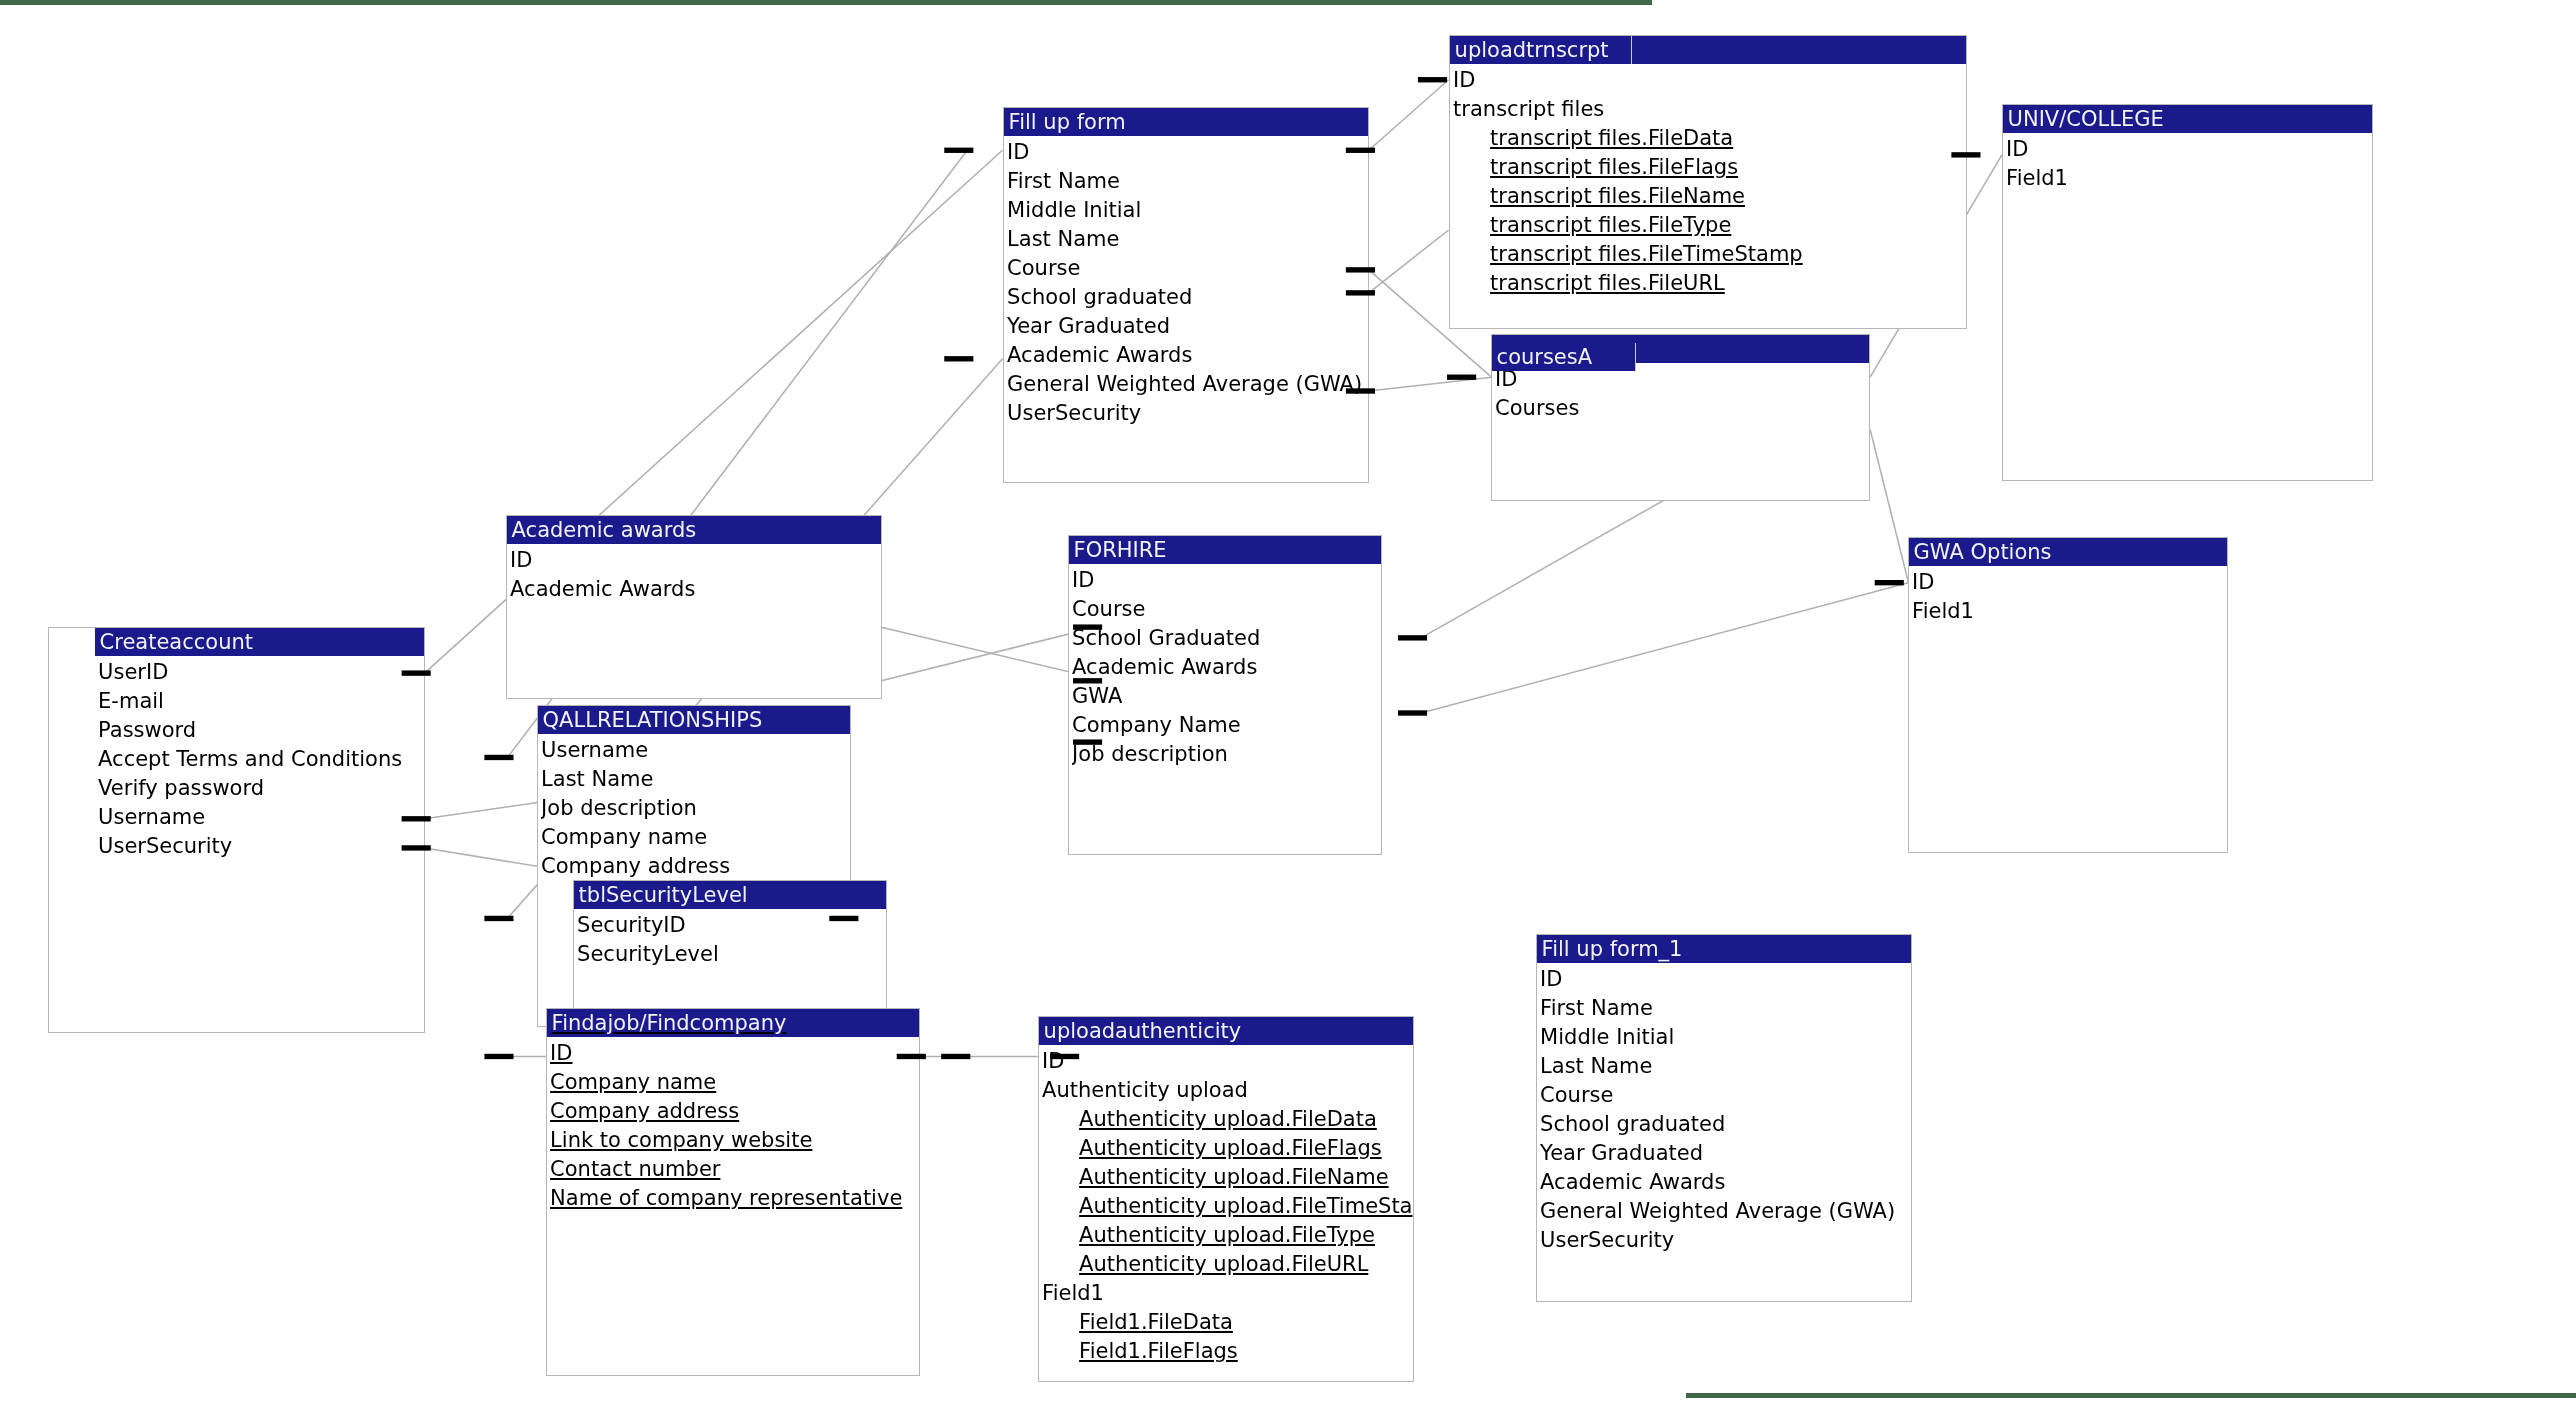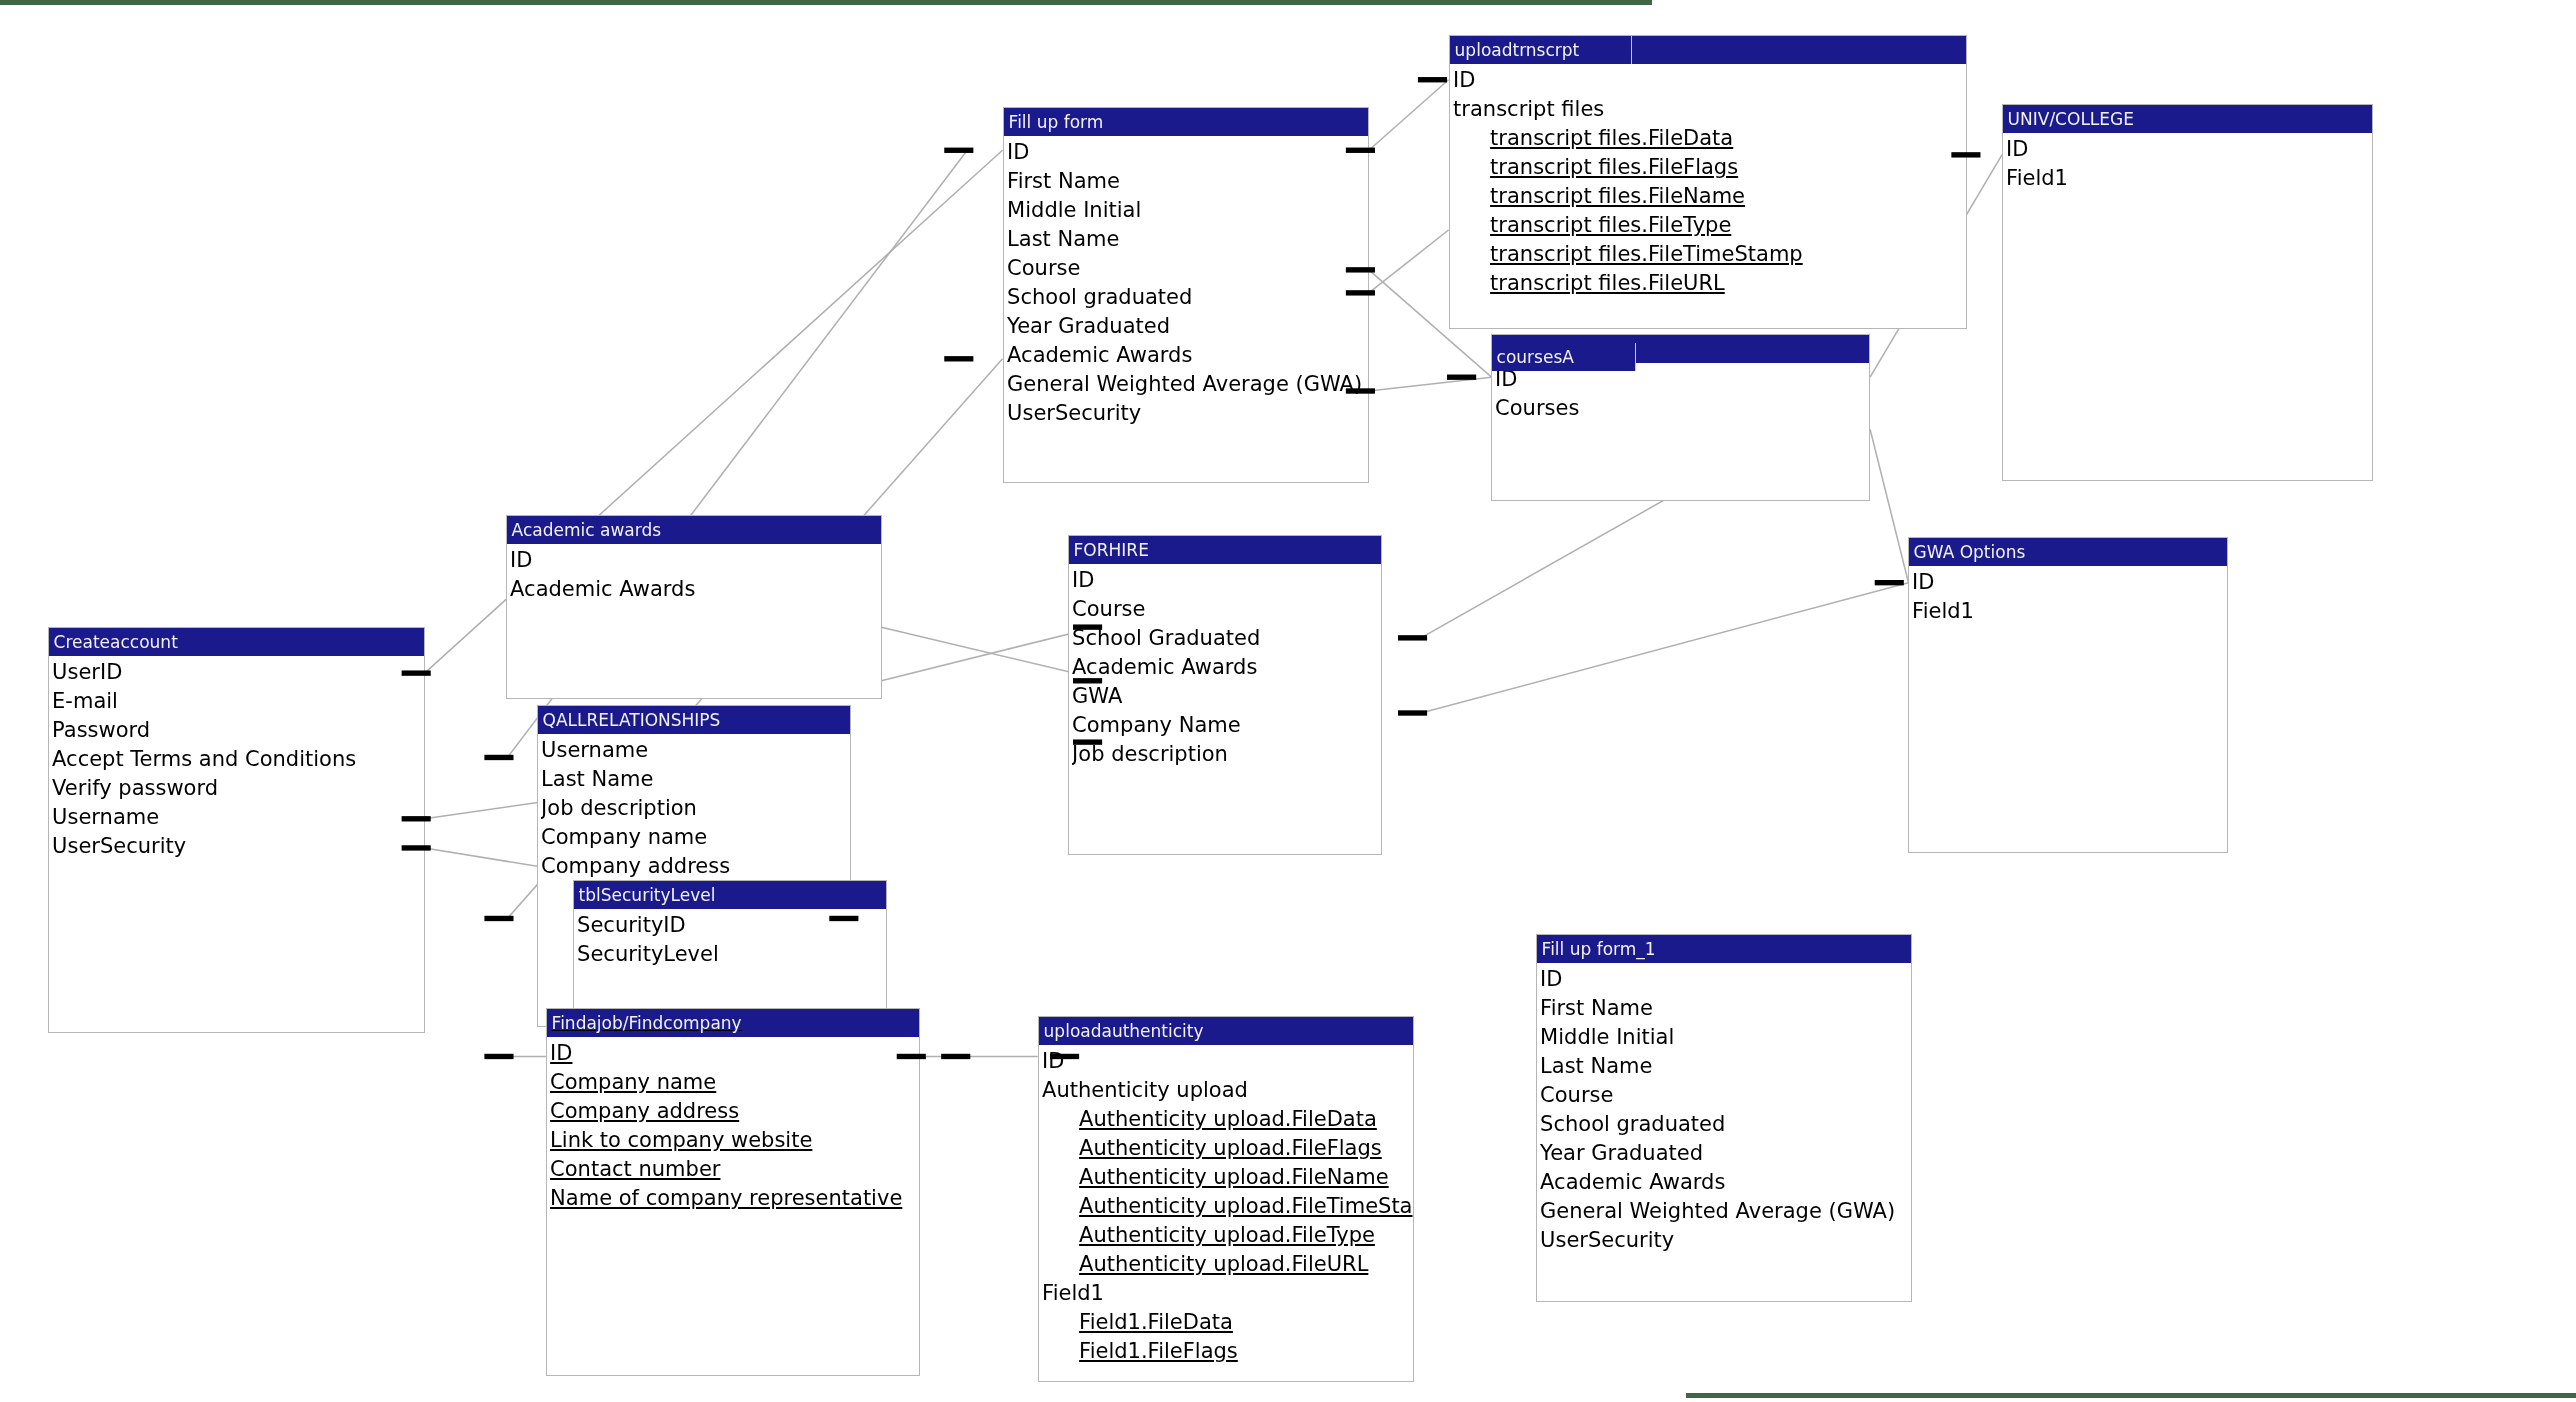--- a/index.html
+++ b/index.html
@@ -40,21 +40,21 @@
   .tbl-hdr {
     position: relative;
     height: 28px;
     background: #1a1a8c;
     display: flex;
     align-items: center;
     box-sizing: border-box;
   }
   .tbl-hdr .title {
     color: #f2f2f2;
-    font-size: 17px;
+    font-size: 21px;
     line-height: 28px;
     padding-left: 4.6px;
     white-space: nowrap;
     overflow: hidden;
   }
   
   .tbl-hdr.split .title {
     background: #1a1a8c;
     border-right: 1.5px solid #c8c8c8;
     height: 28px;
@@ -101,21 +101,21 @@
       <line x1="1854" y1="832" x2="2440" y2="500" stroke="#b0b0b0" stroke-width="2"></line>
       <line x1="1854" y1="930" x2="2490" y2="760" stroke="#b0b0b0" stroke-width="2"></line>
       <line x1="2440" y1="492" x2="2612" y2="202" stroke="#b0b0b0" stroke-width="2"></line>
       <line x1="2440" y1="560" x2="2490" y2="760" stroke="#b0b0b0" stroke-width="2"></line>
     </svg>
 
   <div class="green-rule" style="left:0px;top:0px;width:1652px;"></div>
   <div class="green-rule" style="left:1686px;top:1393px;width:890px;"></div>
 
   <div id="tables-root">
-      <div class="tbl" style="left: 48px; top: 627px; width: 377px; height: 406px;">
+      <div class="tbl" style="left: 48px; top: 627px; width: 377px; height: 406px; padding-left: 46px;">
         <div class="tbl-hdr">
           <div class="title">Createaccount</div>
         </div>
         <div class="tbl-body">
           <div class="fld">UserID</div>
           <div class="fld">E-mail</div>
           <div class="fld">Password</div>
           <div class="fld">Accept Terms and Conditions</div>
           <div class="fld">Verify password</div>
           <div class="fld">Username</div>

